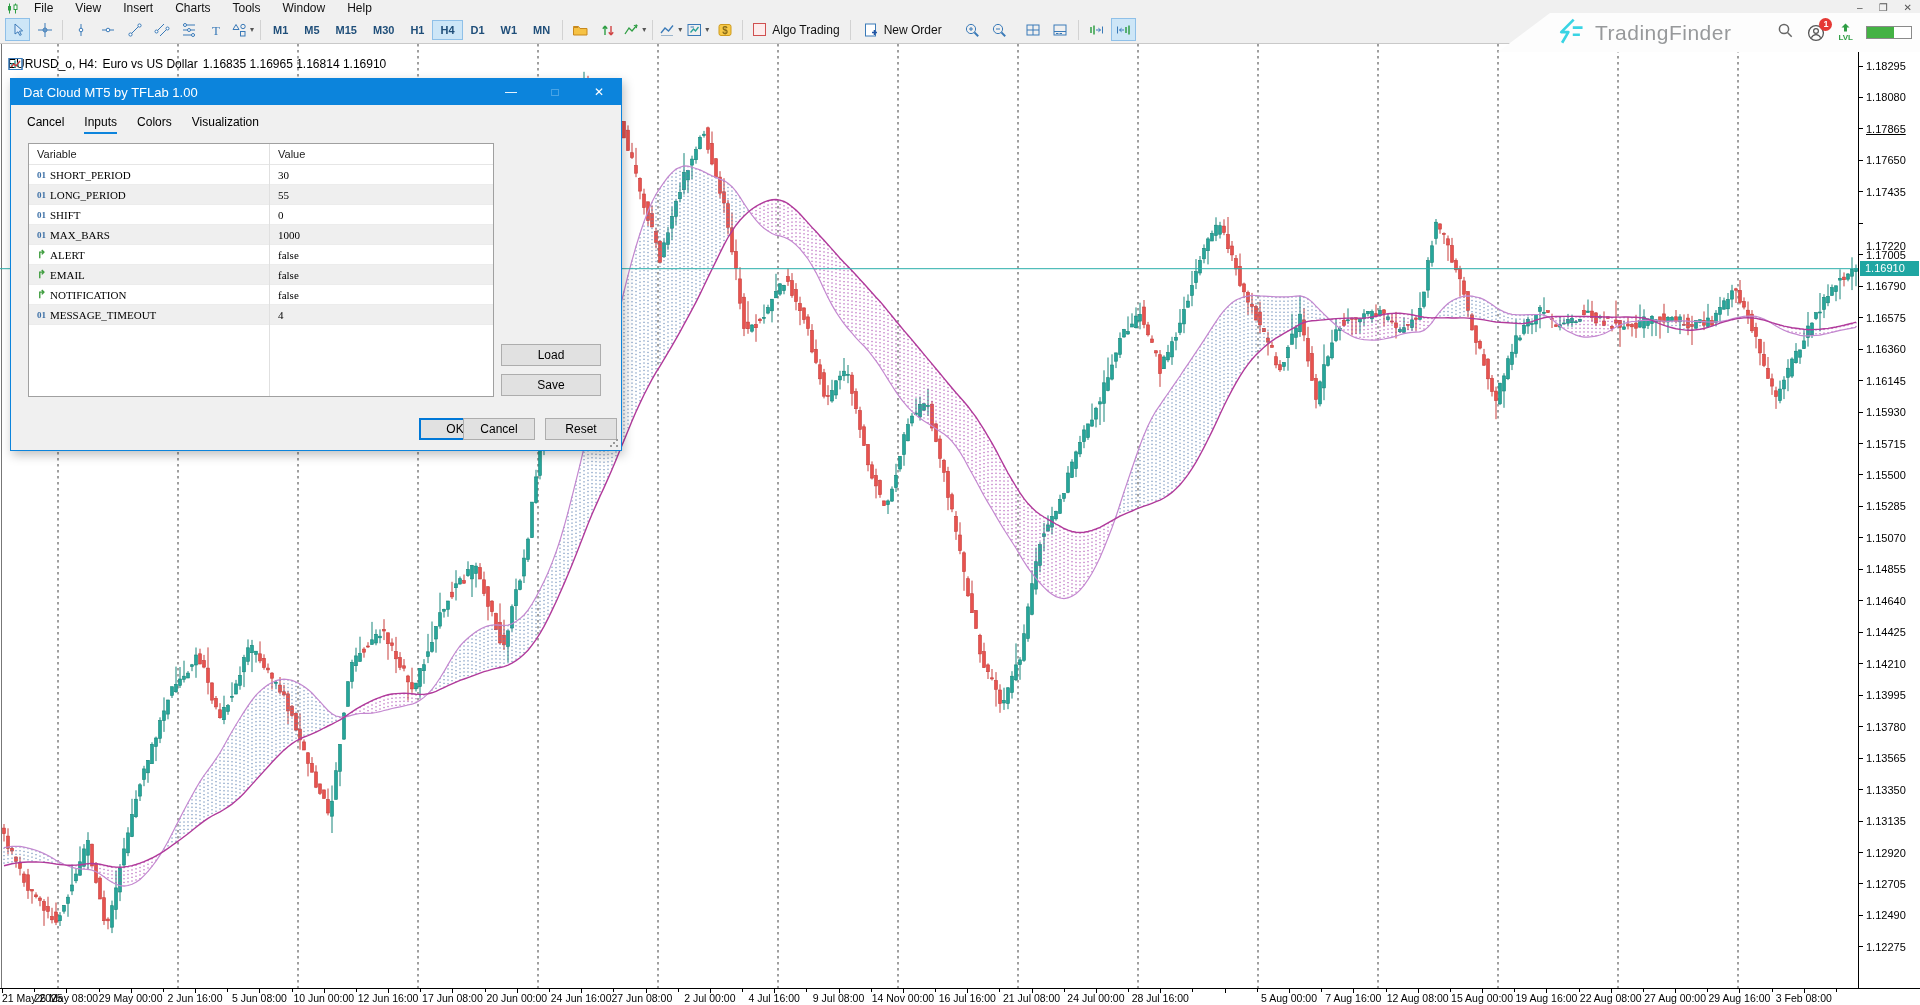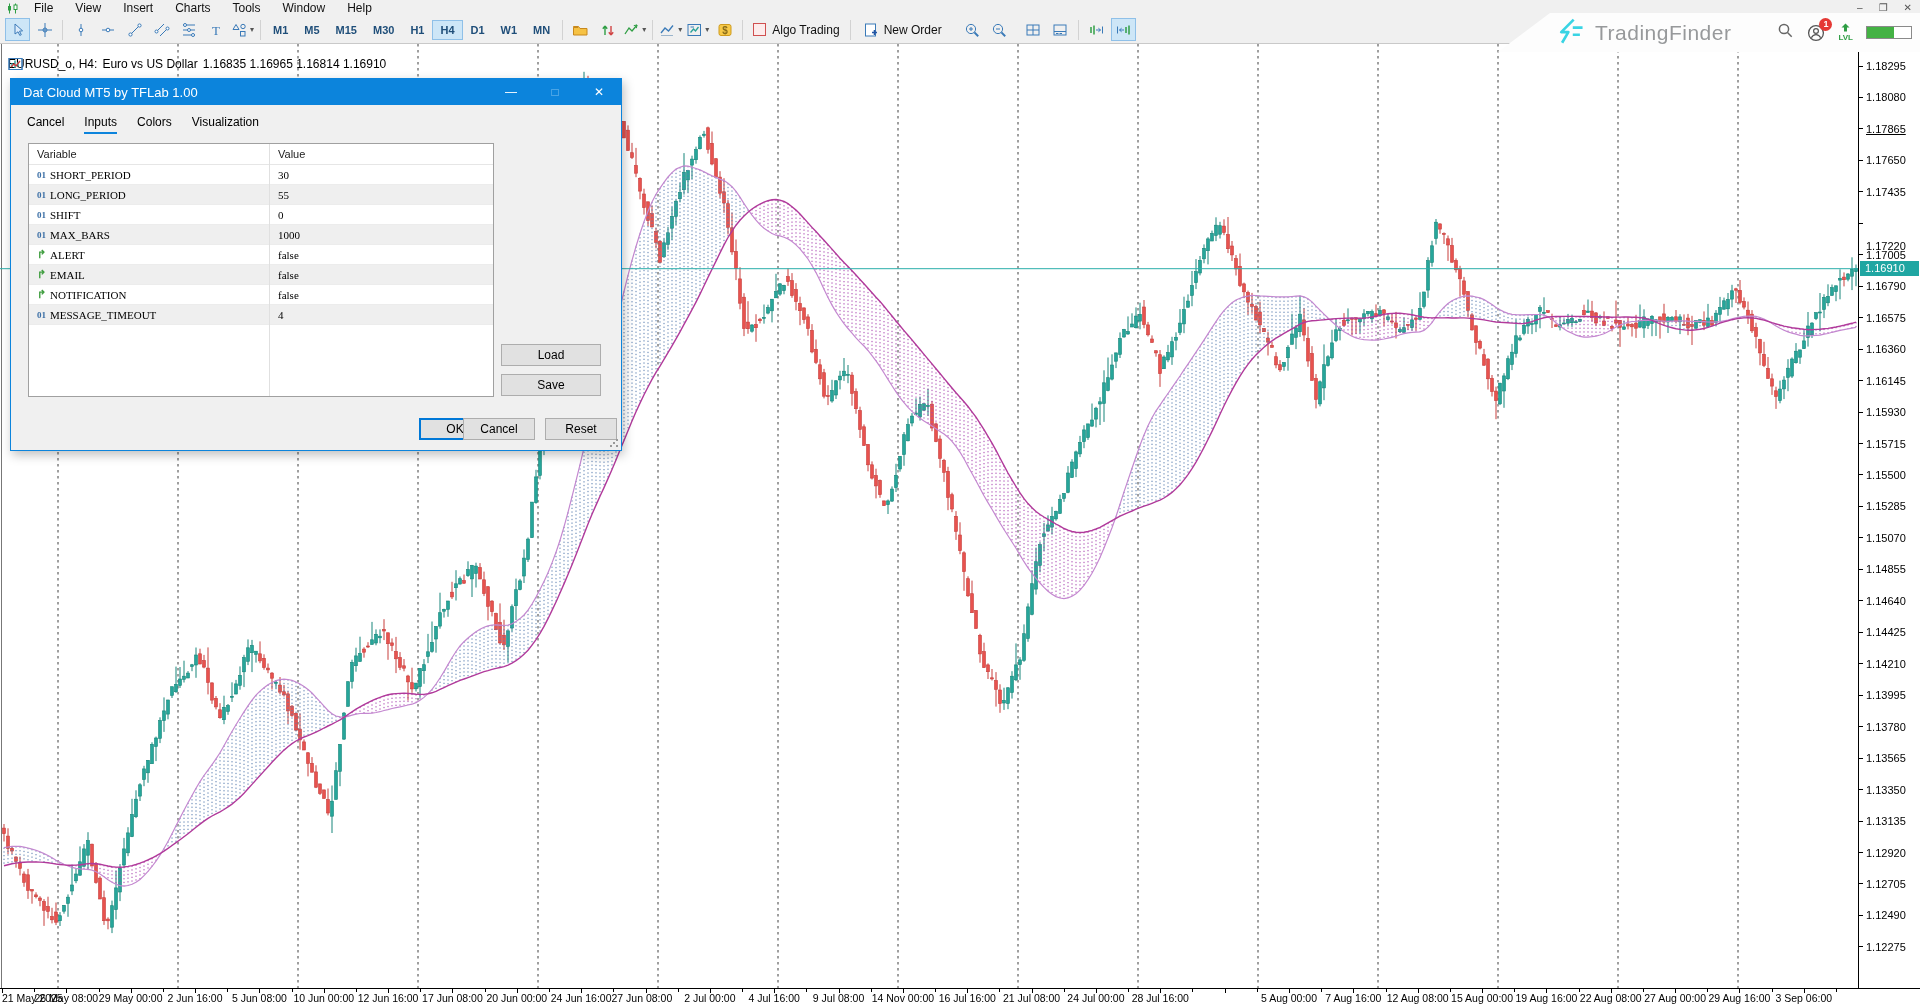--- a/index.html
+++ b/index.html
@@ -1800,21 +1800,21 @@
       <div class="t-label" style="left: 1126.3px; width: 68px; text-align: center;">28 Jul 16:00</div>
       <div class="t-label" style="left: 1190.65px; width: 68px; text-align: right; margin-top: 20px;">31 Jul 08:00</div>
       <div class="t-label" style="left: 1255px; width: 68px; text-align: center;">5 Aug 00:00</div>
       <div class="t-label" style="left: 1319.35px; width: 68px; text-align: center;">7 Aug 16:00</div>
       <div class="t-label" style="left: 1383.7px; width: 68px; text-align: center;">12 Aug 08:00</div>
       <div class="t-label" style="left: 1448.05px; width: 68px; text-align: center;">15 Aug 00:00</div>
       <div class="t-label" style="left: 1512.4px; width: 68px; text-align: center;">19 Aug 16:00</div>
       <div class="t-label" style="left: 1576.75px; width: 68px; text-align: center;">22 Aug 08:00</div>
       <div class="t-label" style="left: 1641.1px; width: 68px; text-align: center;">27 Aug 00:00</div>
       <div class="t-label" style="left: 1705.45px; width: 68px; text-align: center;">29 Aug 16:00</div>
-      <div class="t-label" style="left: 1769.8px; width: 68px; text-align: center;">3 Sep 06:00</div>
+      <div class="t-label" style="left: 1769.8px; width: 68px; text-align: center;">3 Feb 08:00</div>
       <div class="t-tick" style="left: 2px; height: 4px;"></div>
       <div class="t-tick" style="left: 34.175px; height: 2.5px;"></div>
       <div class="t-tick" style="left: 66.35px; height: 4px;"></div>
       <div class="t-tick" style="left: 98.525px; height: 2.5px;"></div>
       <div class="t-tick" style="left: 130.7px; height: 4px;"></div>
       <div class="t-tick" style="left: 162.875px; height: 2.5px;"></div>
       <div class="t-tick" style="left: 195.05px; height: 4px;"></div>
       <div class="t-tick" style="left: 227.225px; height: 2.5px;"></div>
       <div class="t-tick" style="left: 259.4px; height: 4px;"></div>
       <div class="t-tick" style="left: 291.575px; height: 2.5px;"></div>

